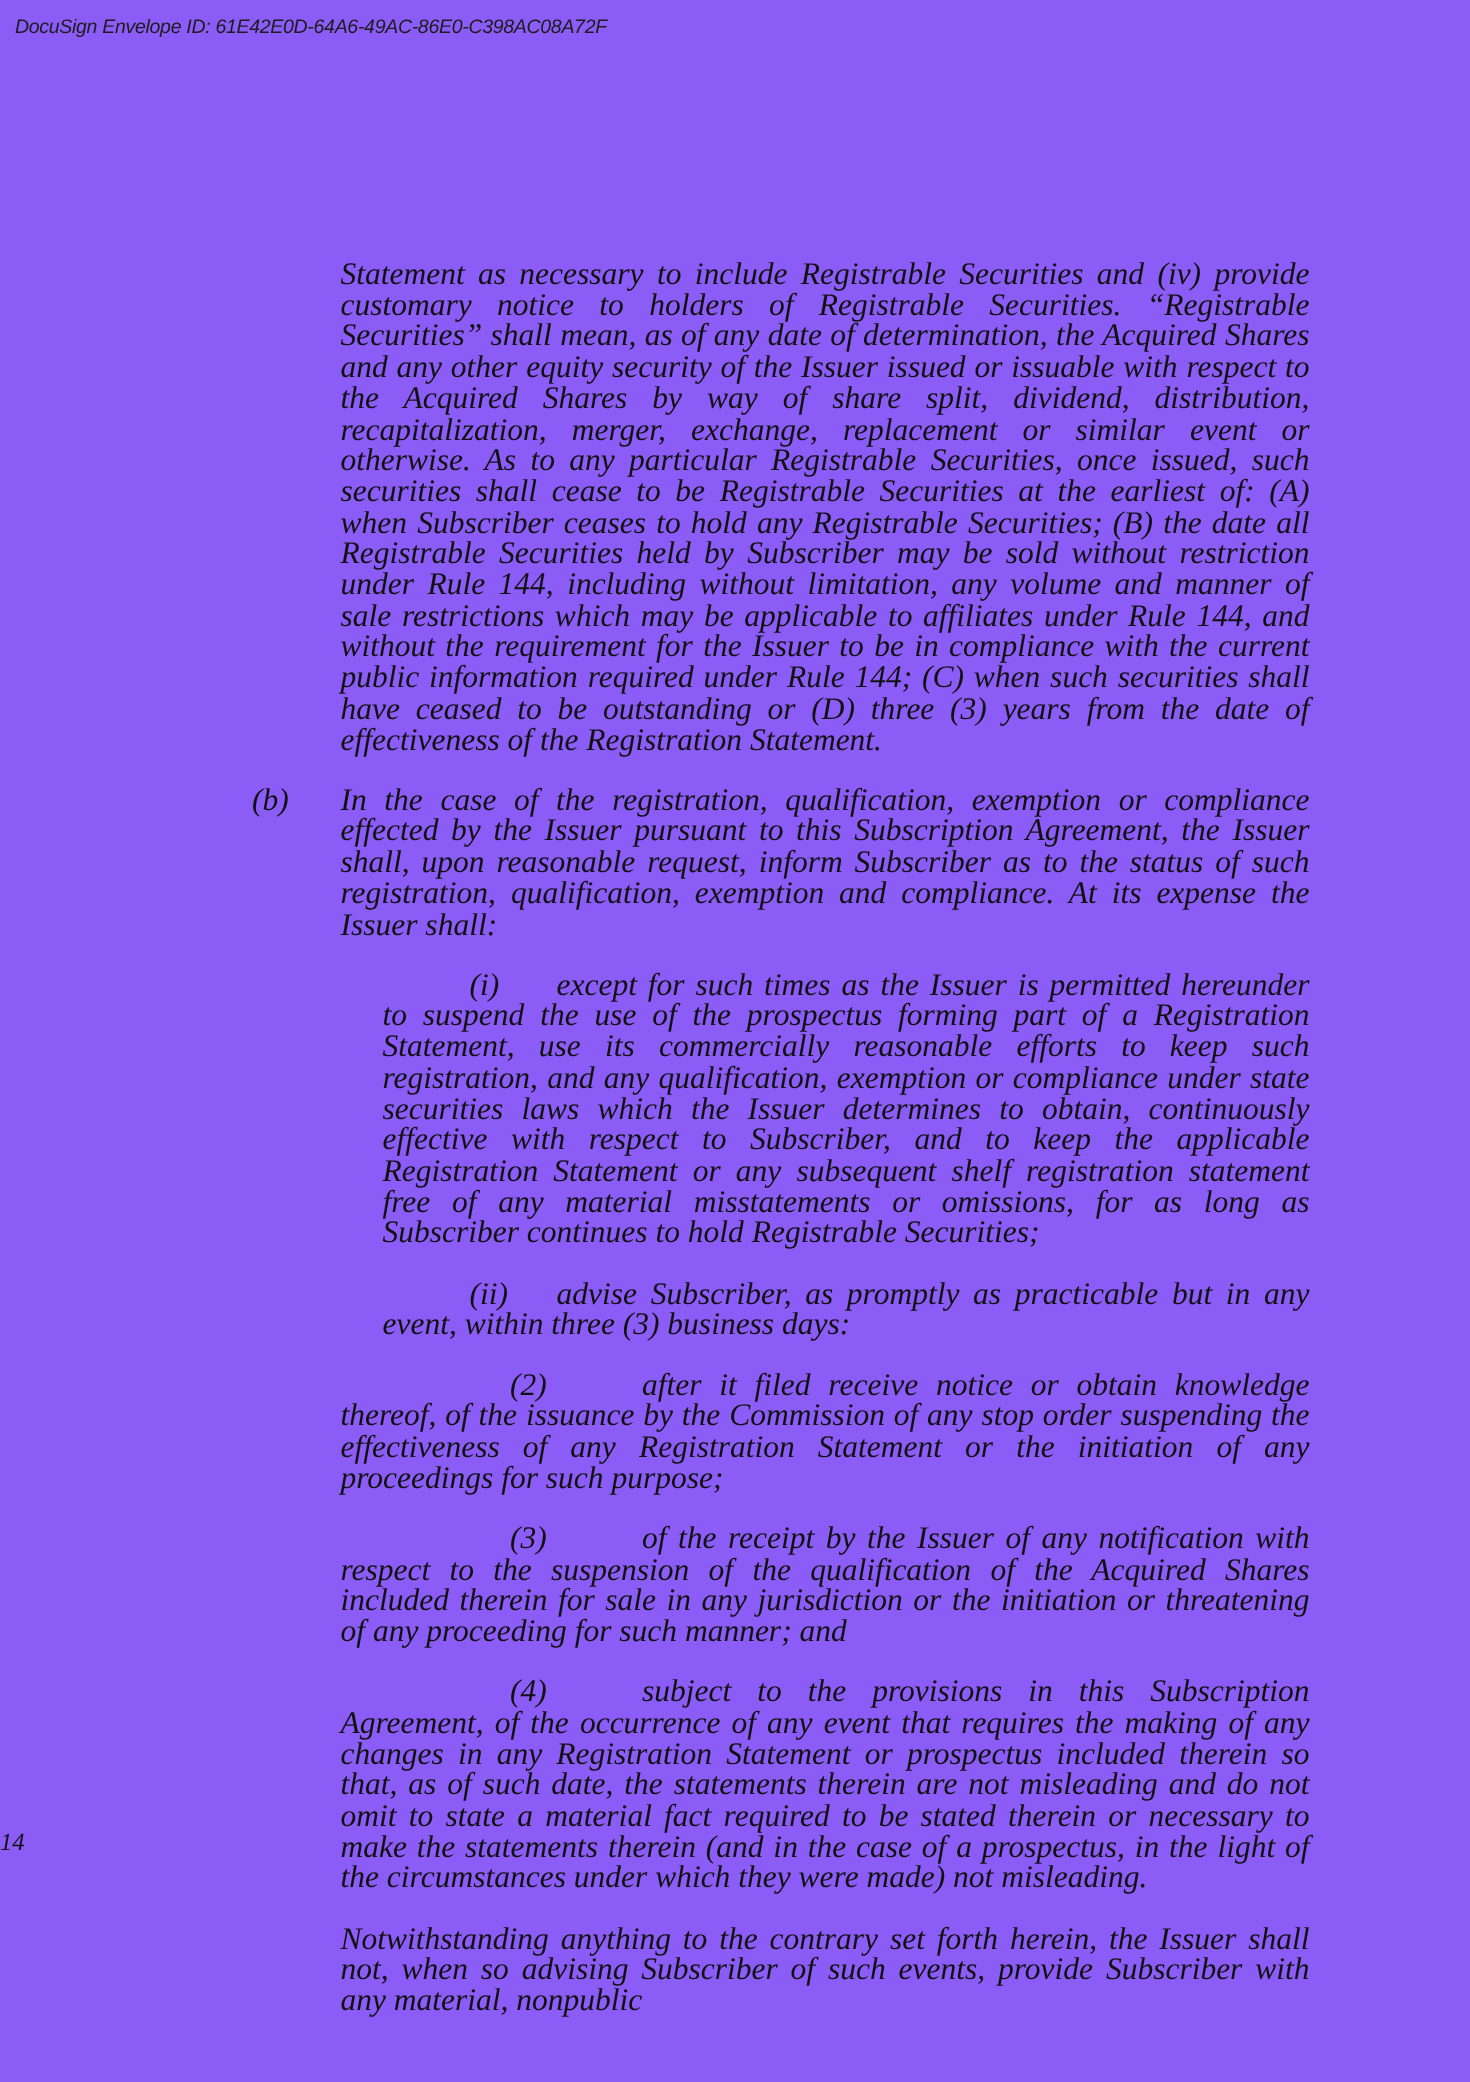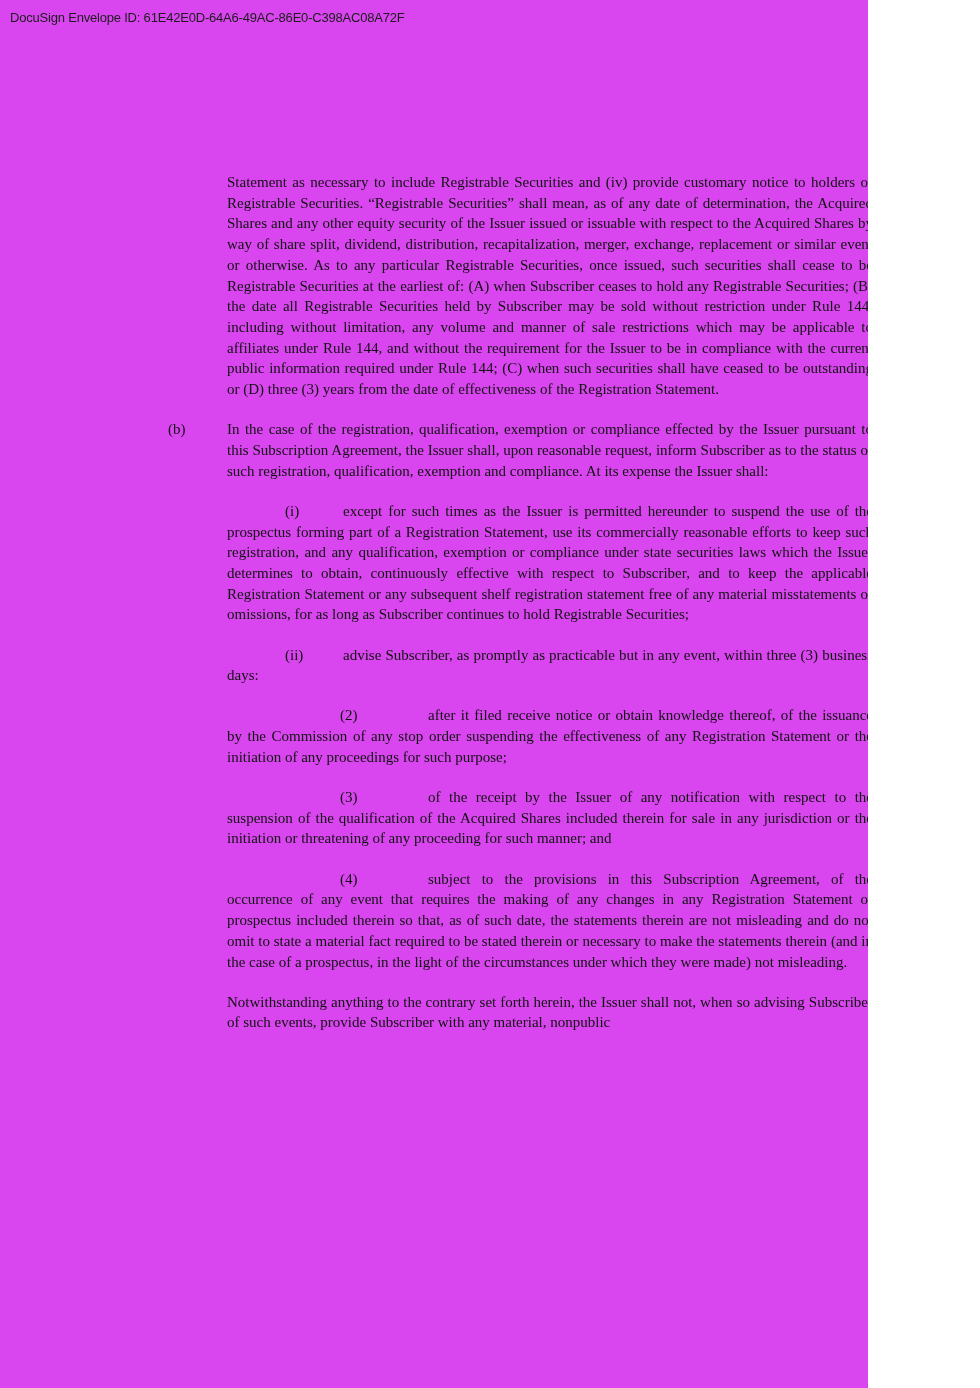--- a/index.html
+++ b/index.html
@@ -2,71 +2,72 @@
 <html><head>
 <meta charset="utf-8">
 <style>
   html, body {
     margin: 0;
     padding: 0;
     background: #ffffff;
   }
   .page {
     position: relative;
-    width: 868px;
+    width: 980px;
     height: 1388px;
-    background: #d946ef;
+    background: #8b5cf6;
     color: #111111;
     font-family: "Liberation Serif", "DejaVu Serif", serif;
     overflow: hidden;
+    font-style: italic;
   }
   .envelope-header {
     position: absolute;
     top: 10px;
     left: 10px;
     font-family: "Liberation Sans", "DejaVu Sans", sans-serif;
     font-size: 13px;
     letter-spacing: -0.2px;
     color: #1c1c1c;
   }
   .content {
     position: absolute;
     left: 227px;
     top: 172px;
     width: 646px;
   }
   p.para {
     margin: 0 0 19.5px 0;
-    font-size: 15px;
+    font-size: 21px;
     line-height: 20.7px;
     text-align: justify;
     color: #111111;
   }
   
   p.hang {
     position: relative;
   }
   .hang-label {
     position: absolute;
     left: -59px;
     top: 0;
     text-indent: 0;
   }
   
-  p.sub1 { text-indent: 58px; }
+  p.sub1 { text-indent: 58px; margin-left: 28px; }
   p.sub1 .inline-label { display: inline-block; width: 58px; text-indent: 0; }
   
   p.sub2 { text-indent: 113px; }
   p.sub2 .inline-label { display: inline-block; width: 88px; text-indent: 0; }
   .page-number {
     position: absolute;
     top: 1218px;
     left: 0;
     width: 980px;
-    text-align: right;
+    text-align: left;
     font-size: 16.4px;
     line-height: 20.7px;
     color: #111111;
   }
 </style>
 </head>
 <body>
 
 <div class="page">
 

